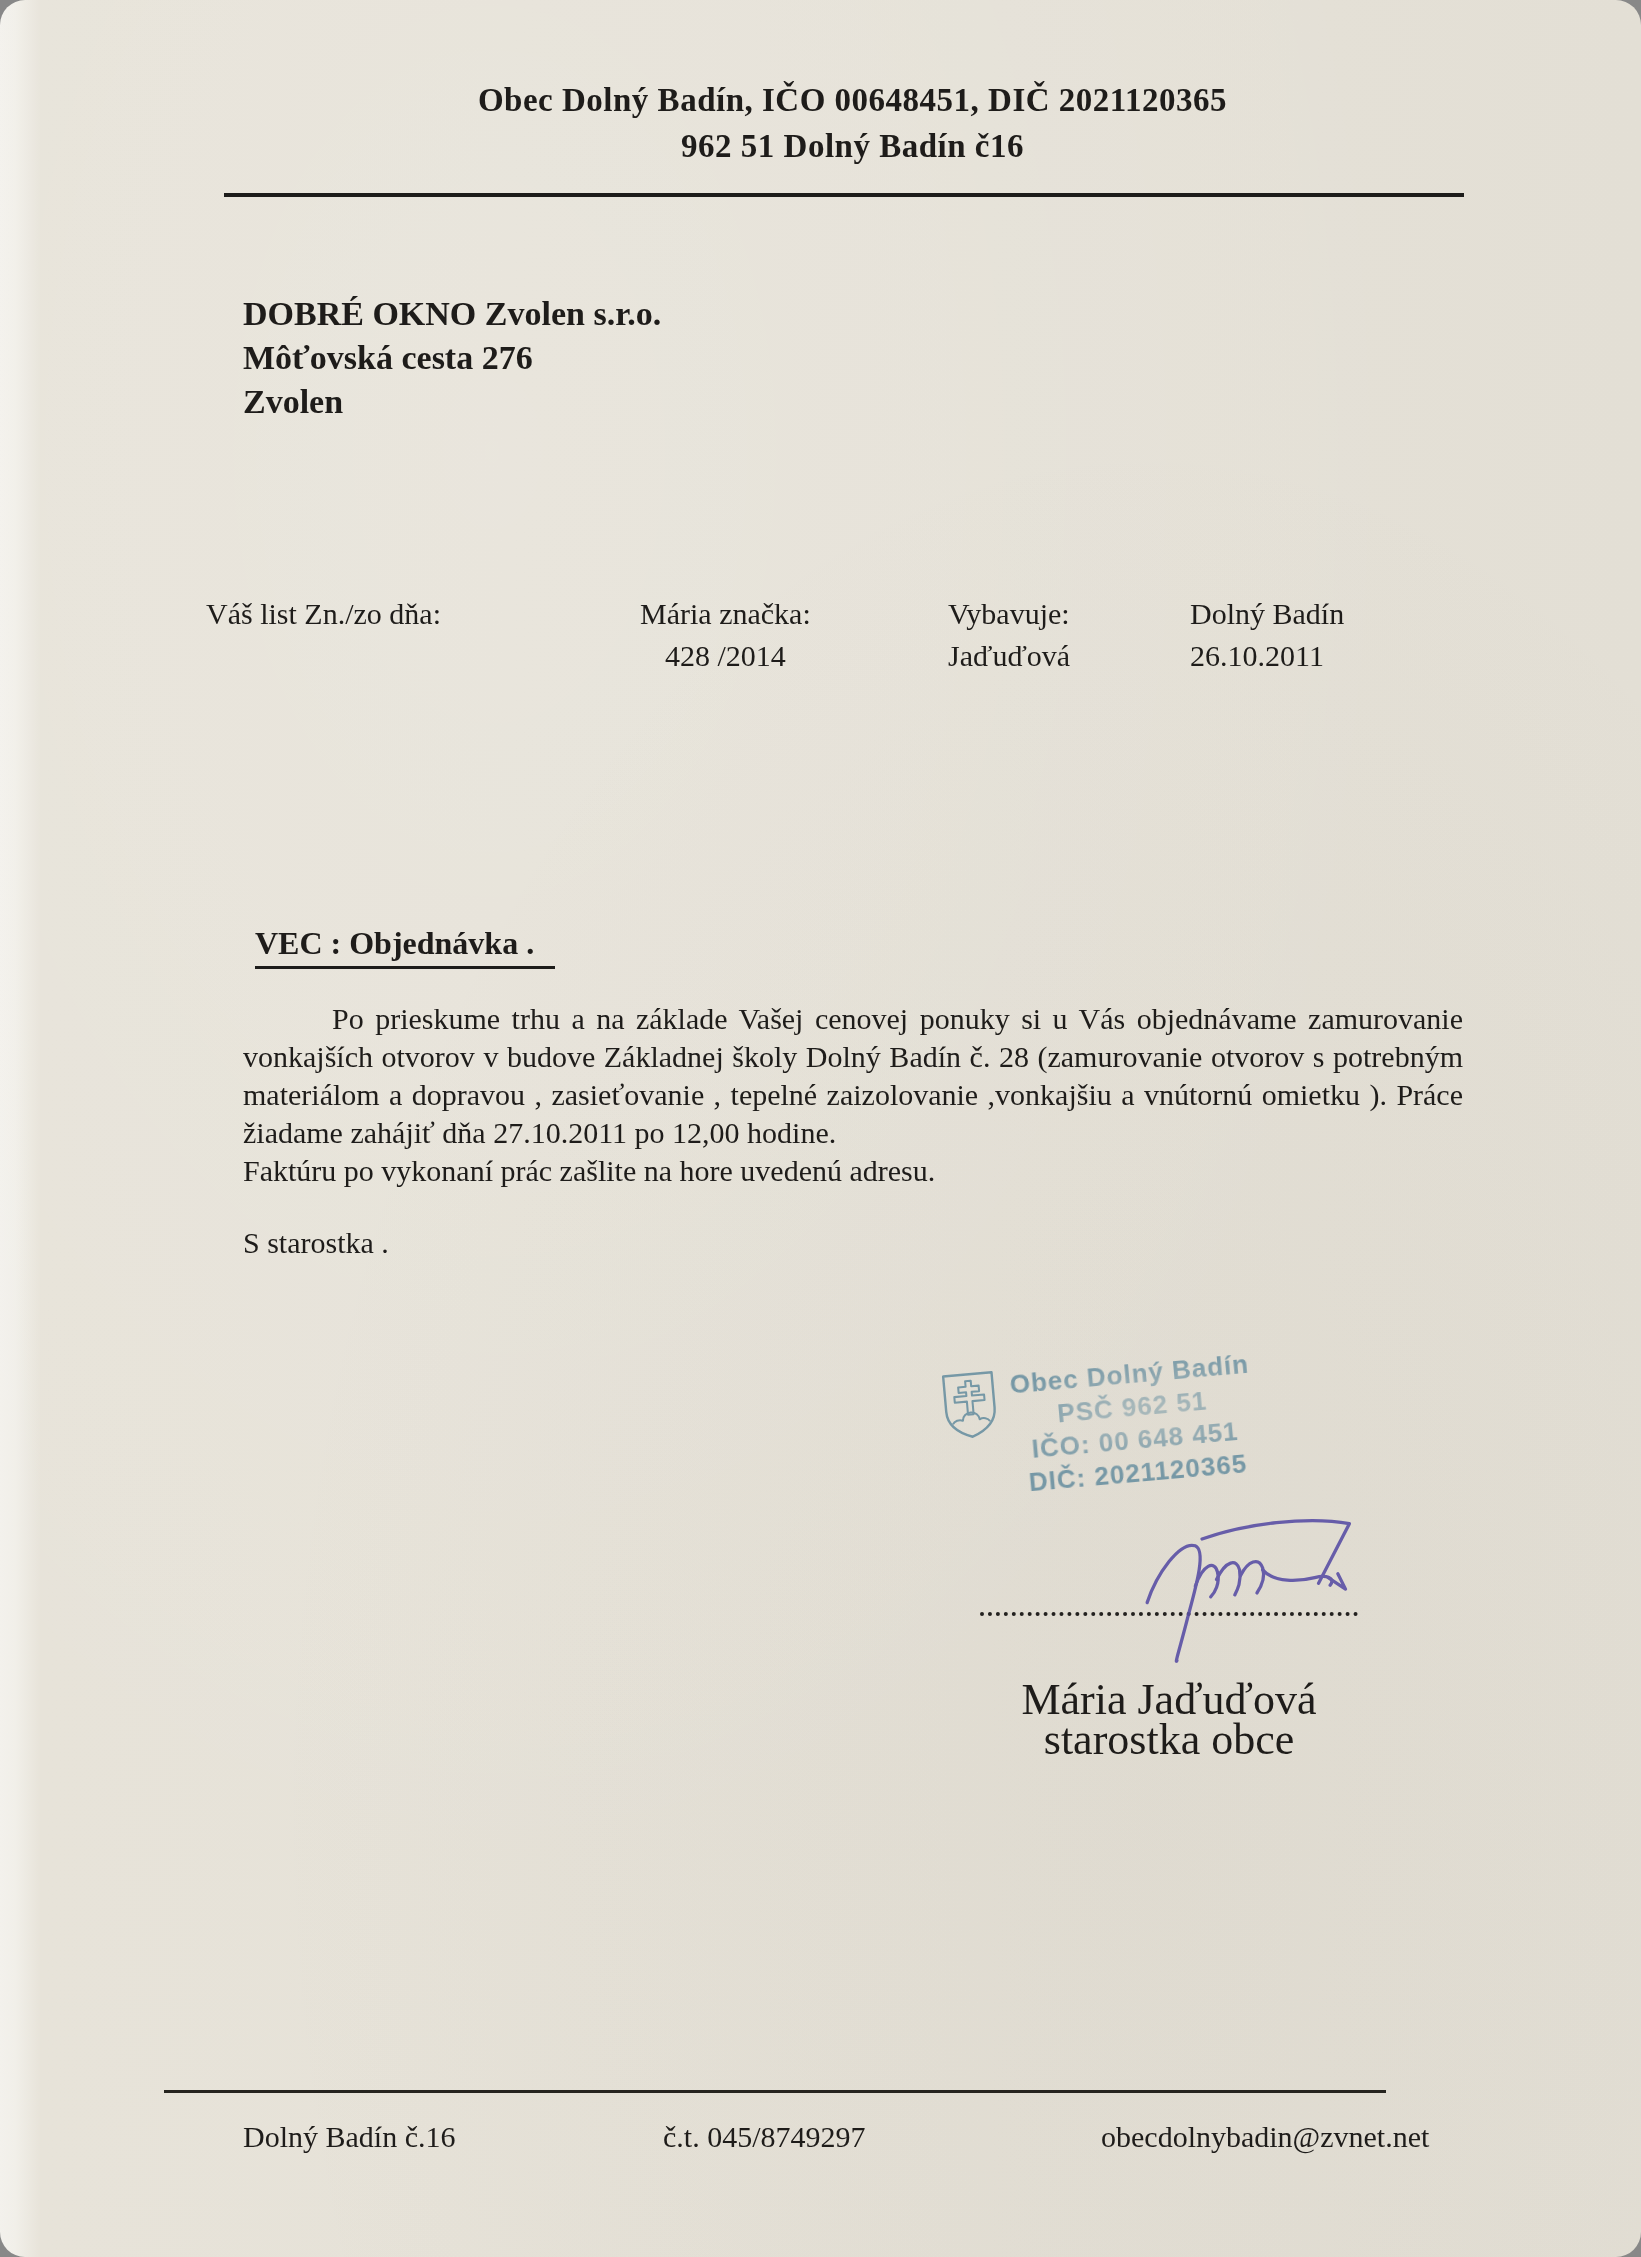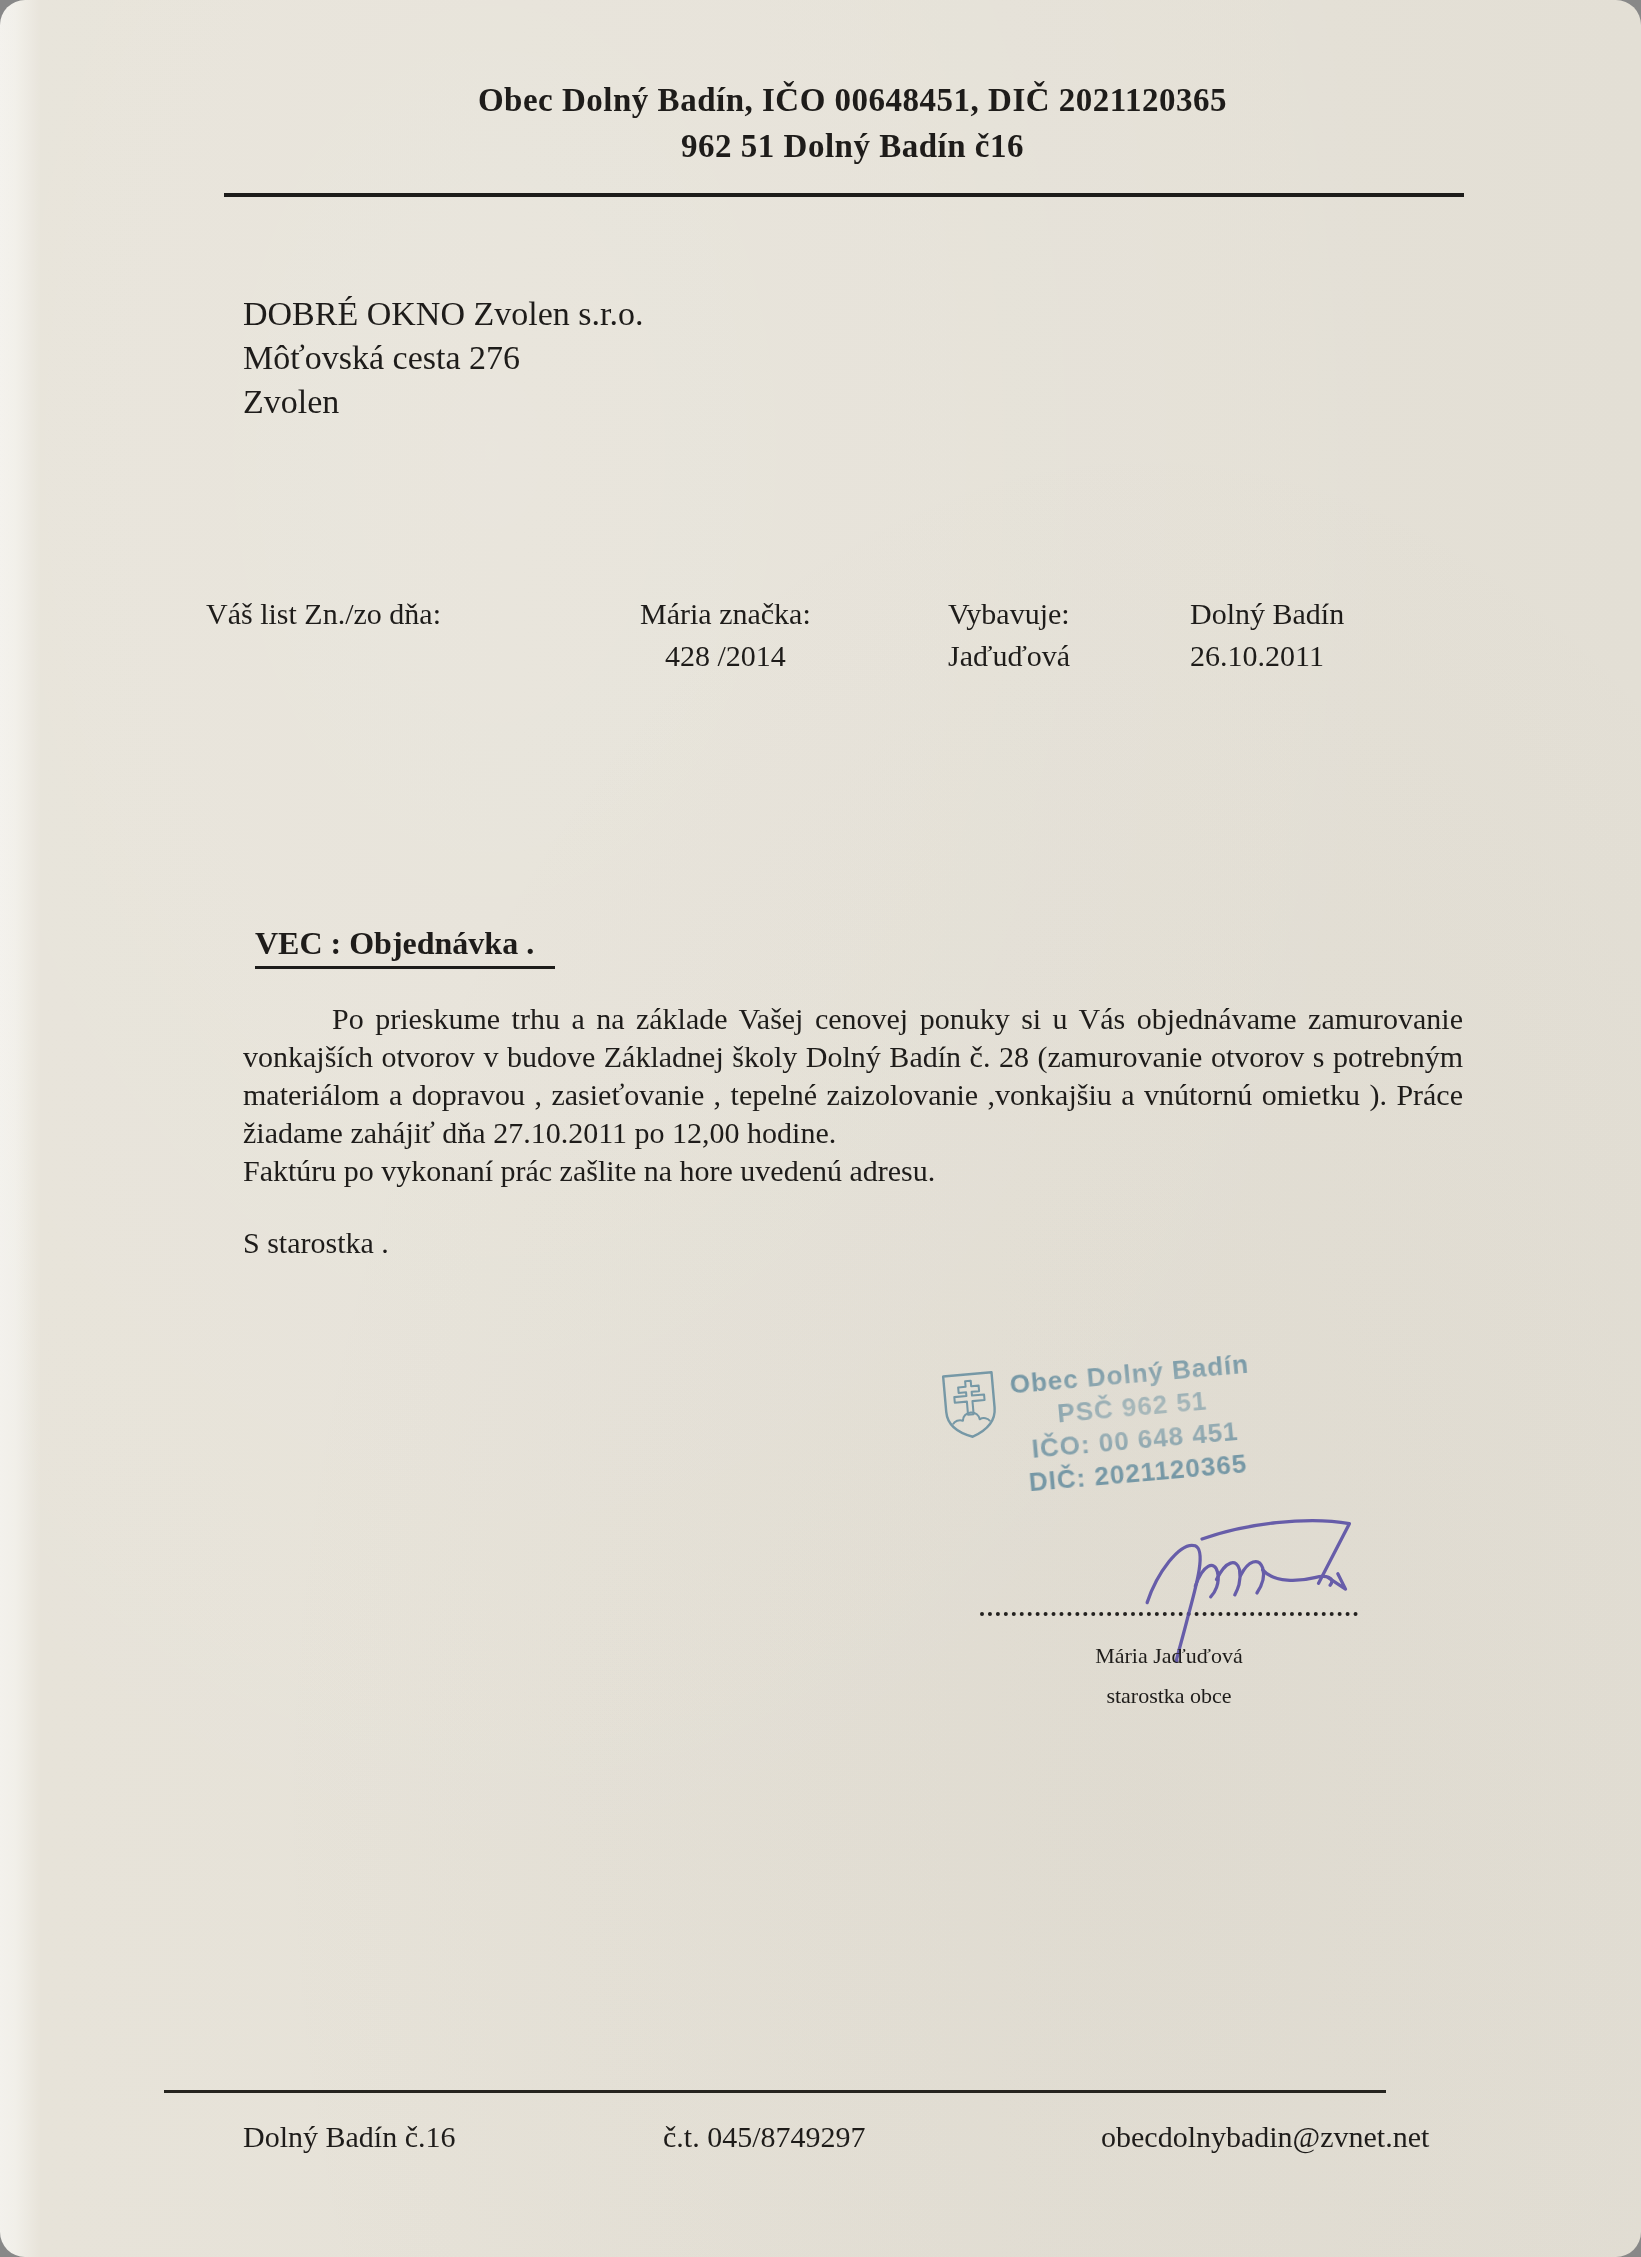--- a/index.html
+++ b/index.html
@@ -14,21 +14,21 @@
     color:#1e1c1a;
     overflow:hidden;
     border-radius:25px;
   }
   .abs{position:absolute;}
   
   .letterhead{left:425px;top:77px;width:855px;text-align:center;
     font-weight:bold;font-size:33px;line-height:46px;letter-spacing:0.5px;}
   .rule-top{left:224px;top:193px;width:1240px;height:3.9px;background:#1d1c1a;}
   
-  .recipient{left:243px;top:292px;font-weight:normal;font-size:34px;line-height:44px;}
+  .recipient{left:243px;top:292px;font-weight:bold;font-size:34px;line-height:44px;}
   
   .ref-label{font-size:30px;}
   .ref-value{font-size:30px;}
   .refcol{position:absolute;top:0;}
   .ref-wrap{left:0;top:597px;width:1442px;height:106px;}
   .refcol .val{display:block;margin-top:7.7px;}
   
   .subject{left:243px;top:925px;font-size:32px;font-weight:bold;}
   .subject .inner{display:inline-block;border-bottom:3.9px solid #1d1c1a;padding-bottom:3.9px;padding-right:21px;margin-left:12px;}
   
@@ -43,21 +43,21 @@
     -webkit-mask-image:radial-gradient(ellipse at 55% 45%, rgba(0,0,0,.55) 10%, black 55%);
     mask-image:radial-gradient(ellipse at 55% 45%, rgba(0,0,0,.55) 10%, black 55%);
     font-family:"Liberation Sans","DejaVu Sans",sans-serif;}
   .stamp-row{display:flex;align-items:flex-start;gap:13.5px;}
   .stamp-text{font-weight:bold;font-size:26px;line-height:33px;text-align:center;letter-spacing:1px;
     padding-top:5.8px;filter:blur(0.3px);}
   .stamp-shield{flex:0 0 auto;margin-top:3.9px;}
   
   .dotline{left:980px;top:1591px;width:378px;height:21px;border-bottom:4.8px dotted #23211f;}
   .sig-svg{left:1110px;top:1514px;color:var(--ink-color,#5a50a5);}
-  .signer{left:980px;top:1636px;width:378px;text-align:center;font-size:22px;line-height:40px;}
+  .signer{left:980px;top:1680px;width:378px;text-align:center;font-size:44px;line-height:40px;}
   
   .rule-bottom{left:164px;top:2090px;width:1222px;height:2.9px;background:#26241f;}
   .footer-text{font-size:30px;top:2120px;}
   .f-address{left:243px;}
   .f-phone{left:663px;}
   .f-email{left:1101px;}
 </style>
 </head>
 <body>
 

